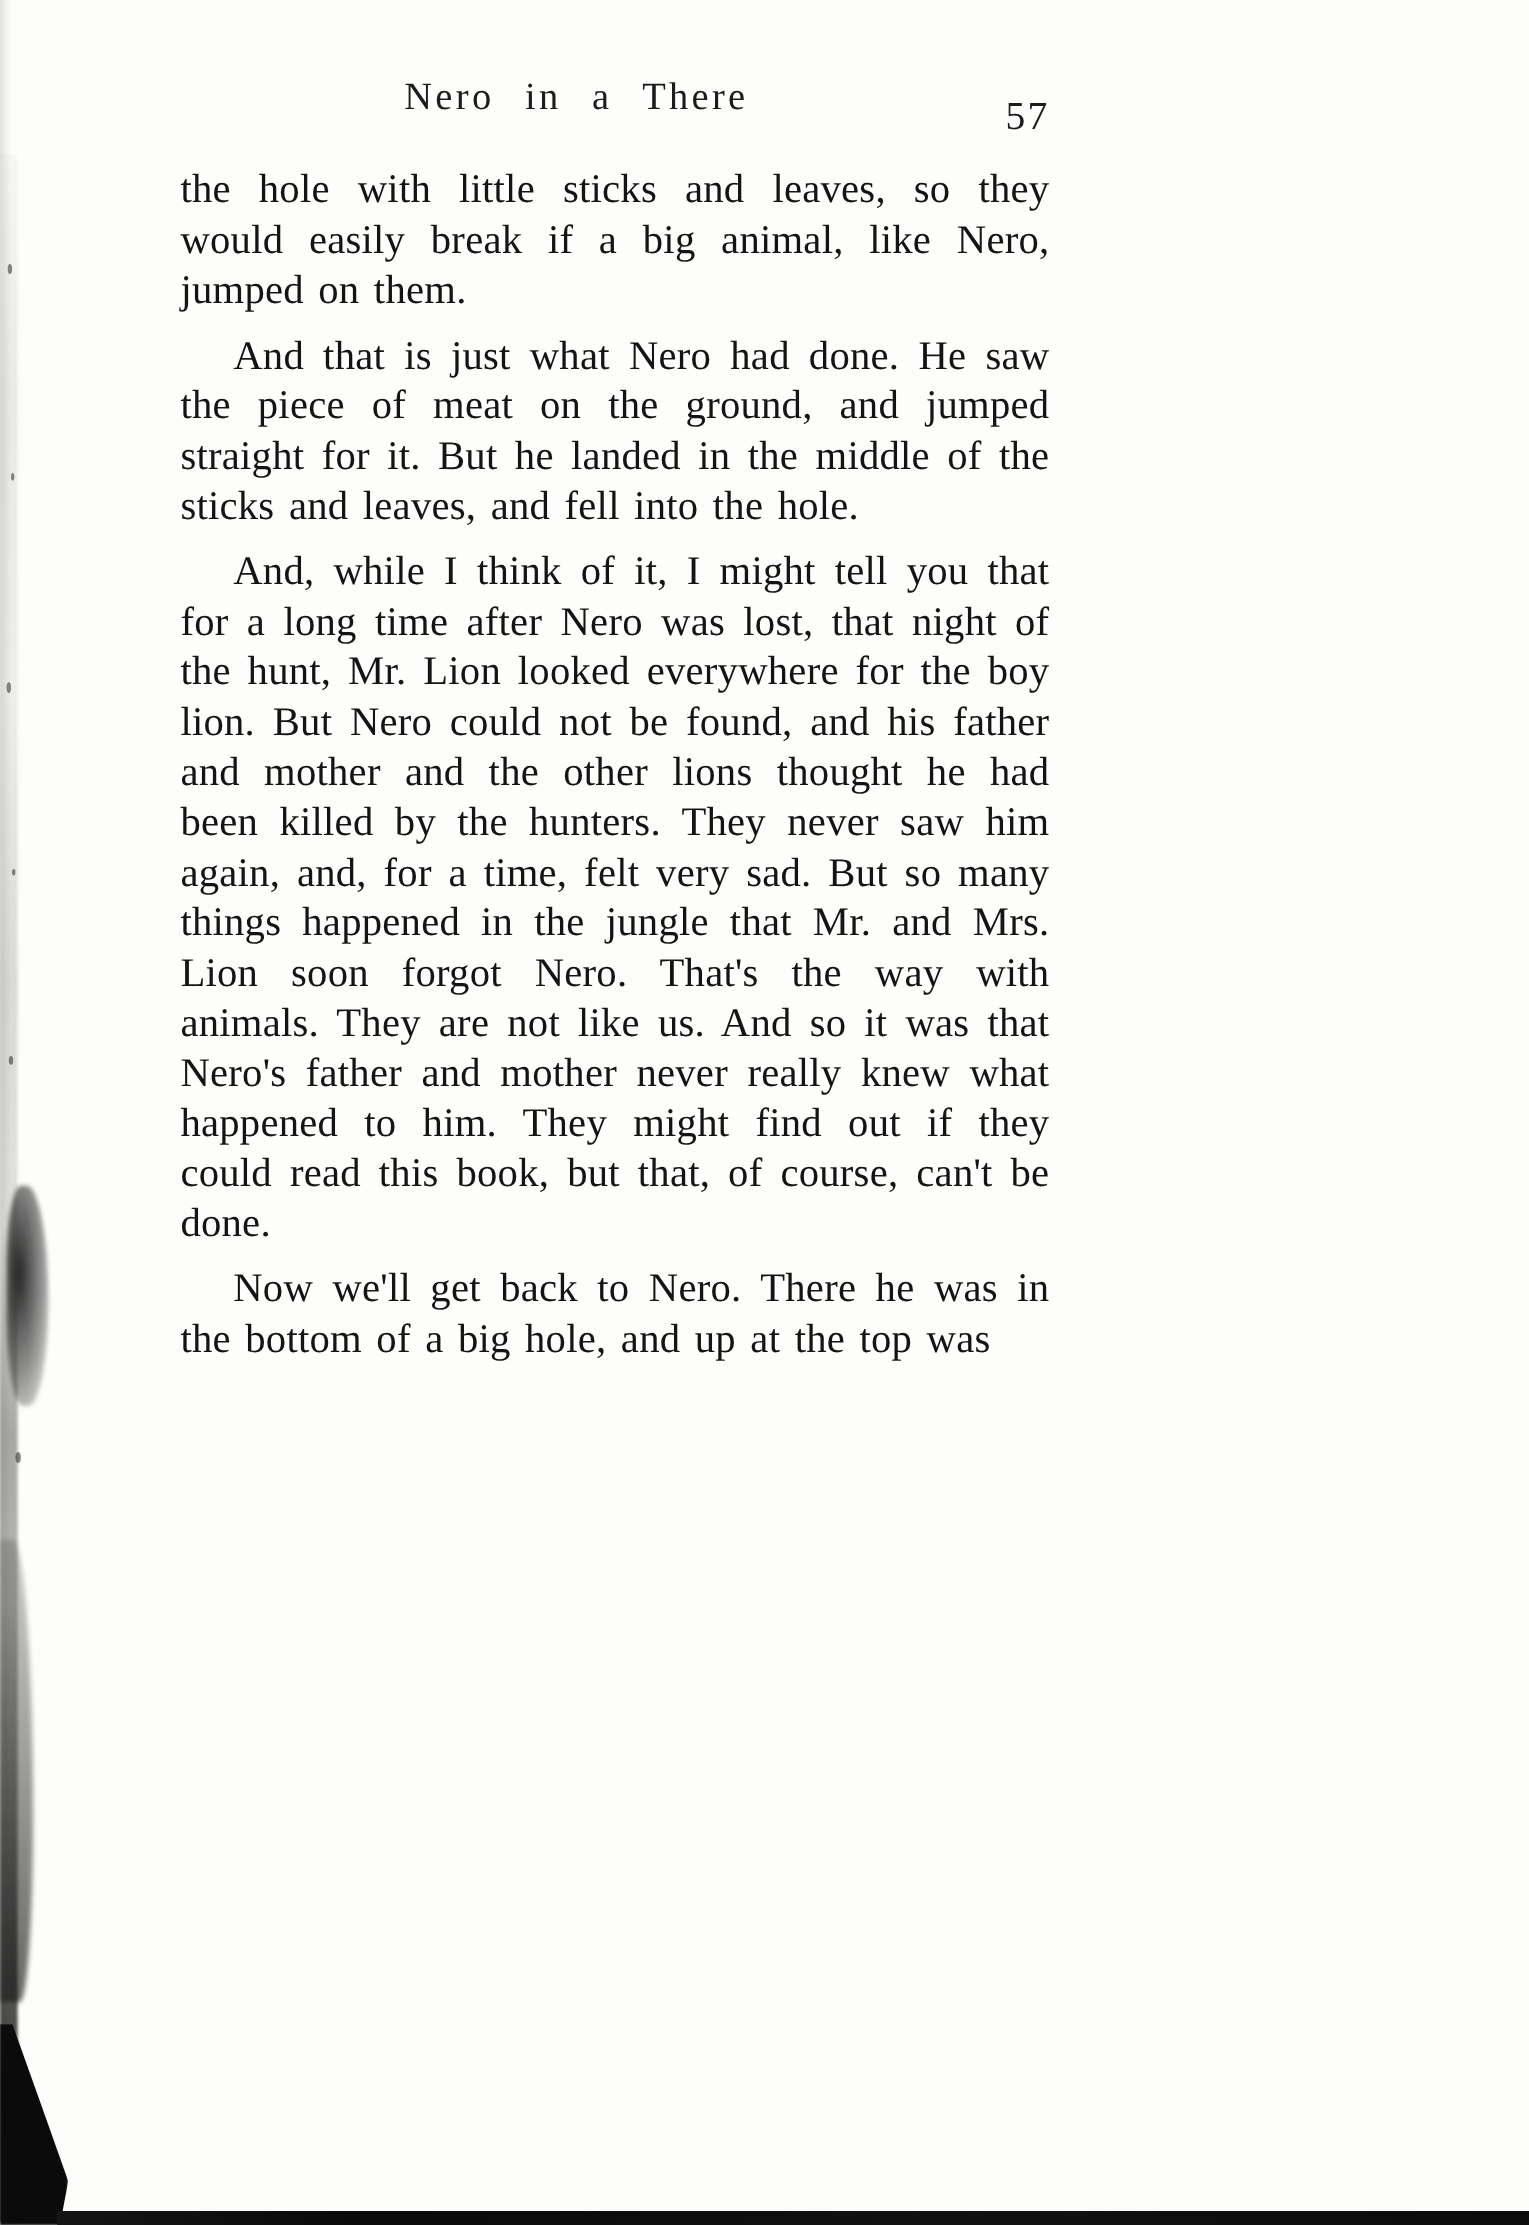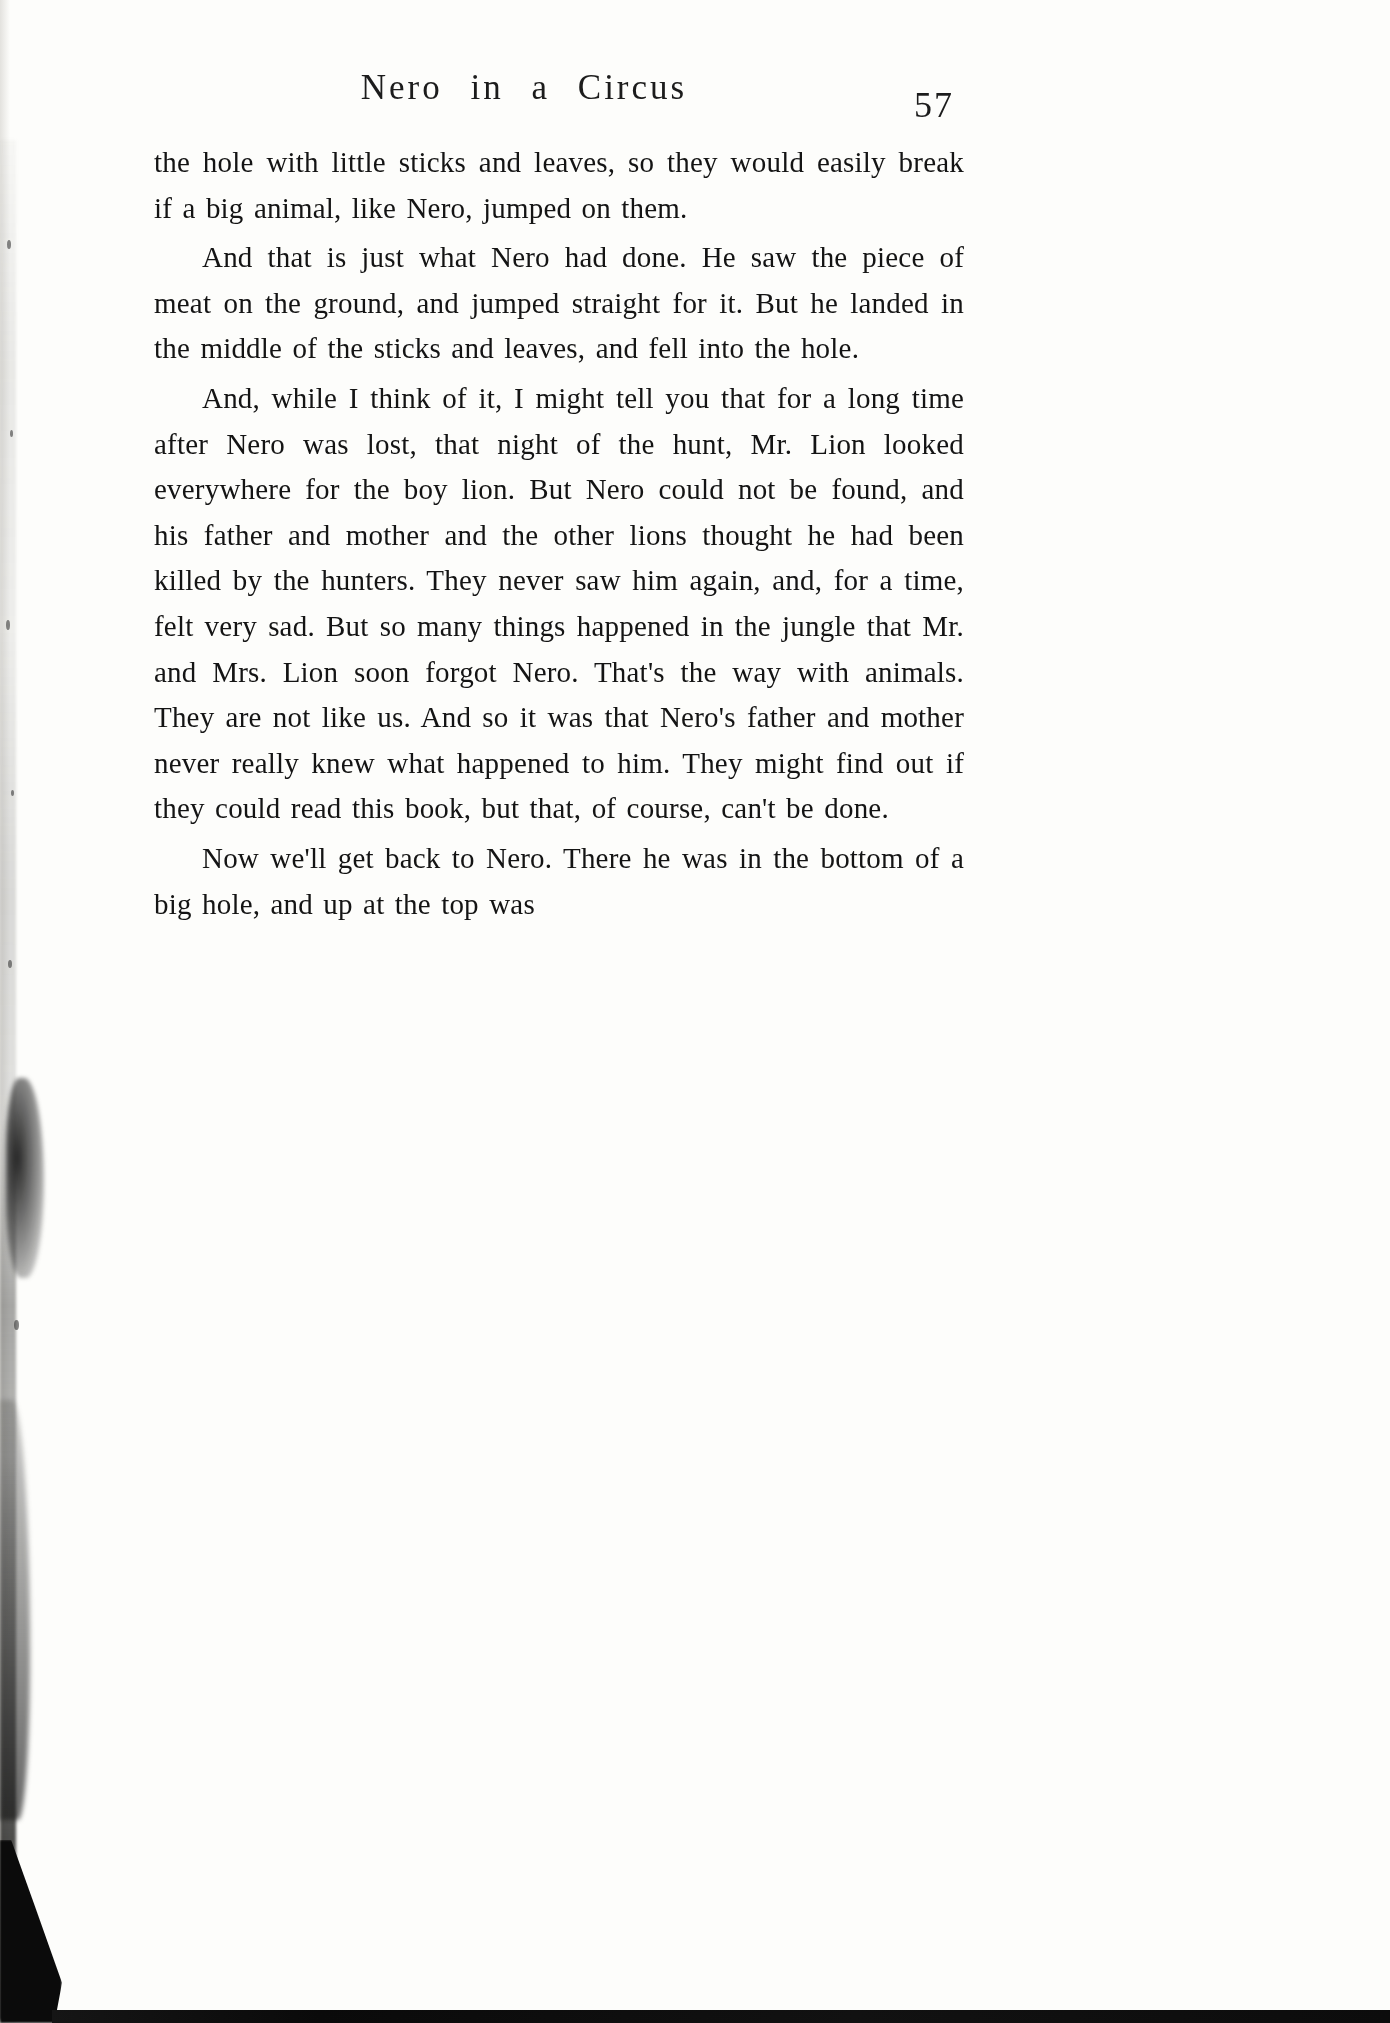--- a/index.html
+++ b/index.html
@@ -45,22 +45,22 @@
   }
 
   
   .text-block {
     position: absolute;
     top: 136px;
     left: 150px;
     width: 818px;
   }
   .text-block p {
-    margin: 4px;
-    font-size: 29px;
+    margin: 14px;
+    font-size: 37px;
     line-height: 45.6px;
     text-align: justify;
     word-spacing: 0.10em;
     letter-spacing: 0.2px;
     color: #141414;
   }
   .text-block p.indent {
     text-indent: 48px;
   }
 
@@ -127,21 +127,21 @@
   .speck.s4 { left: 11px; top: 790px;  width: 3px; height: 6px; }
   .speck.s5 { left: 8px;  top: 960px;  width: 4px; height: 8px; }
   .speck.s6 { left: 14px; top: 1320px; width: 5px; height: 10px; }
 </style>
 </head>
 <body>
 
 <div class="page">
 
   <div class="header">
-    <div class="running-title">Nero in a Circus</div>
+    <div class="running-title">Nero in a There</div>
     <div class="page-number">57</div>
   </div>
 
   <div class="text-block">
     <p>the hole with little sticks and leaves, so they would easily break if a big animal, like Nero, jumped on them.</p>
     <p class="indent">And that is just what Nero had done.  He saw the piece of meat on the ground, and jumped straight for it.  But he landed in the middle of the sticks and leaves, and fell into the hole.</p>
     <p class="indent">And, while I think of it, I might tell you that for a long time after Nero was lost, that night of the hunt, Mr. Lion looked everywhere for the boy lion.  But Nero could not be found, and his father and mother and the other lions thought he had been killed by the hunters.  They never saw him again, and, for a time, felt very sad.  But so many things happened in the jungle that Mr. and Mrs. Lion soon forgot Nero.  That's the way with animals.  They are not like us.  And so it was that Nero's father and mother never really knew what happened to him.  They might find out if they could read this book, but that, of course, can't be done.</p>
     <p class="indent">Now we'll get back to Nero.  There he was in the bottom of a big hole, and up at the top was</p>
   </div>
 

